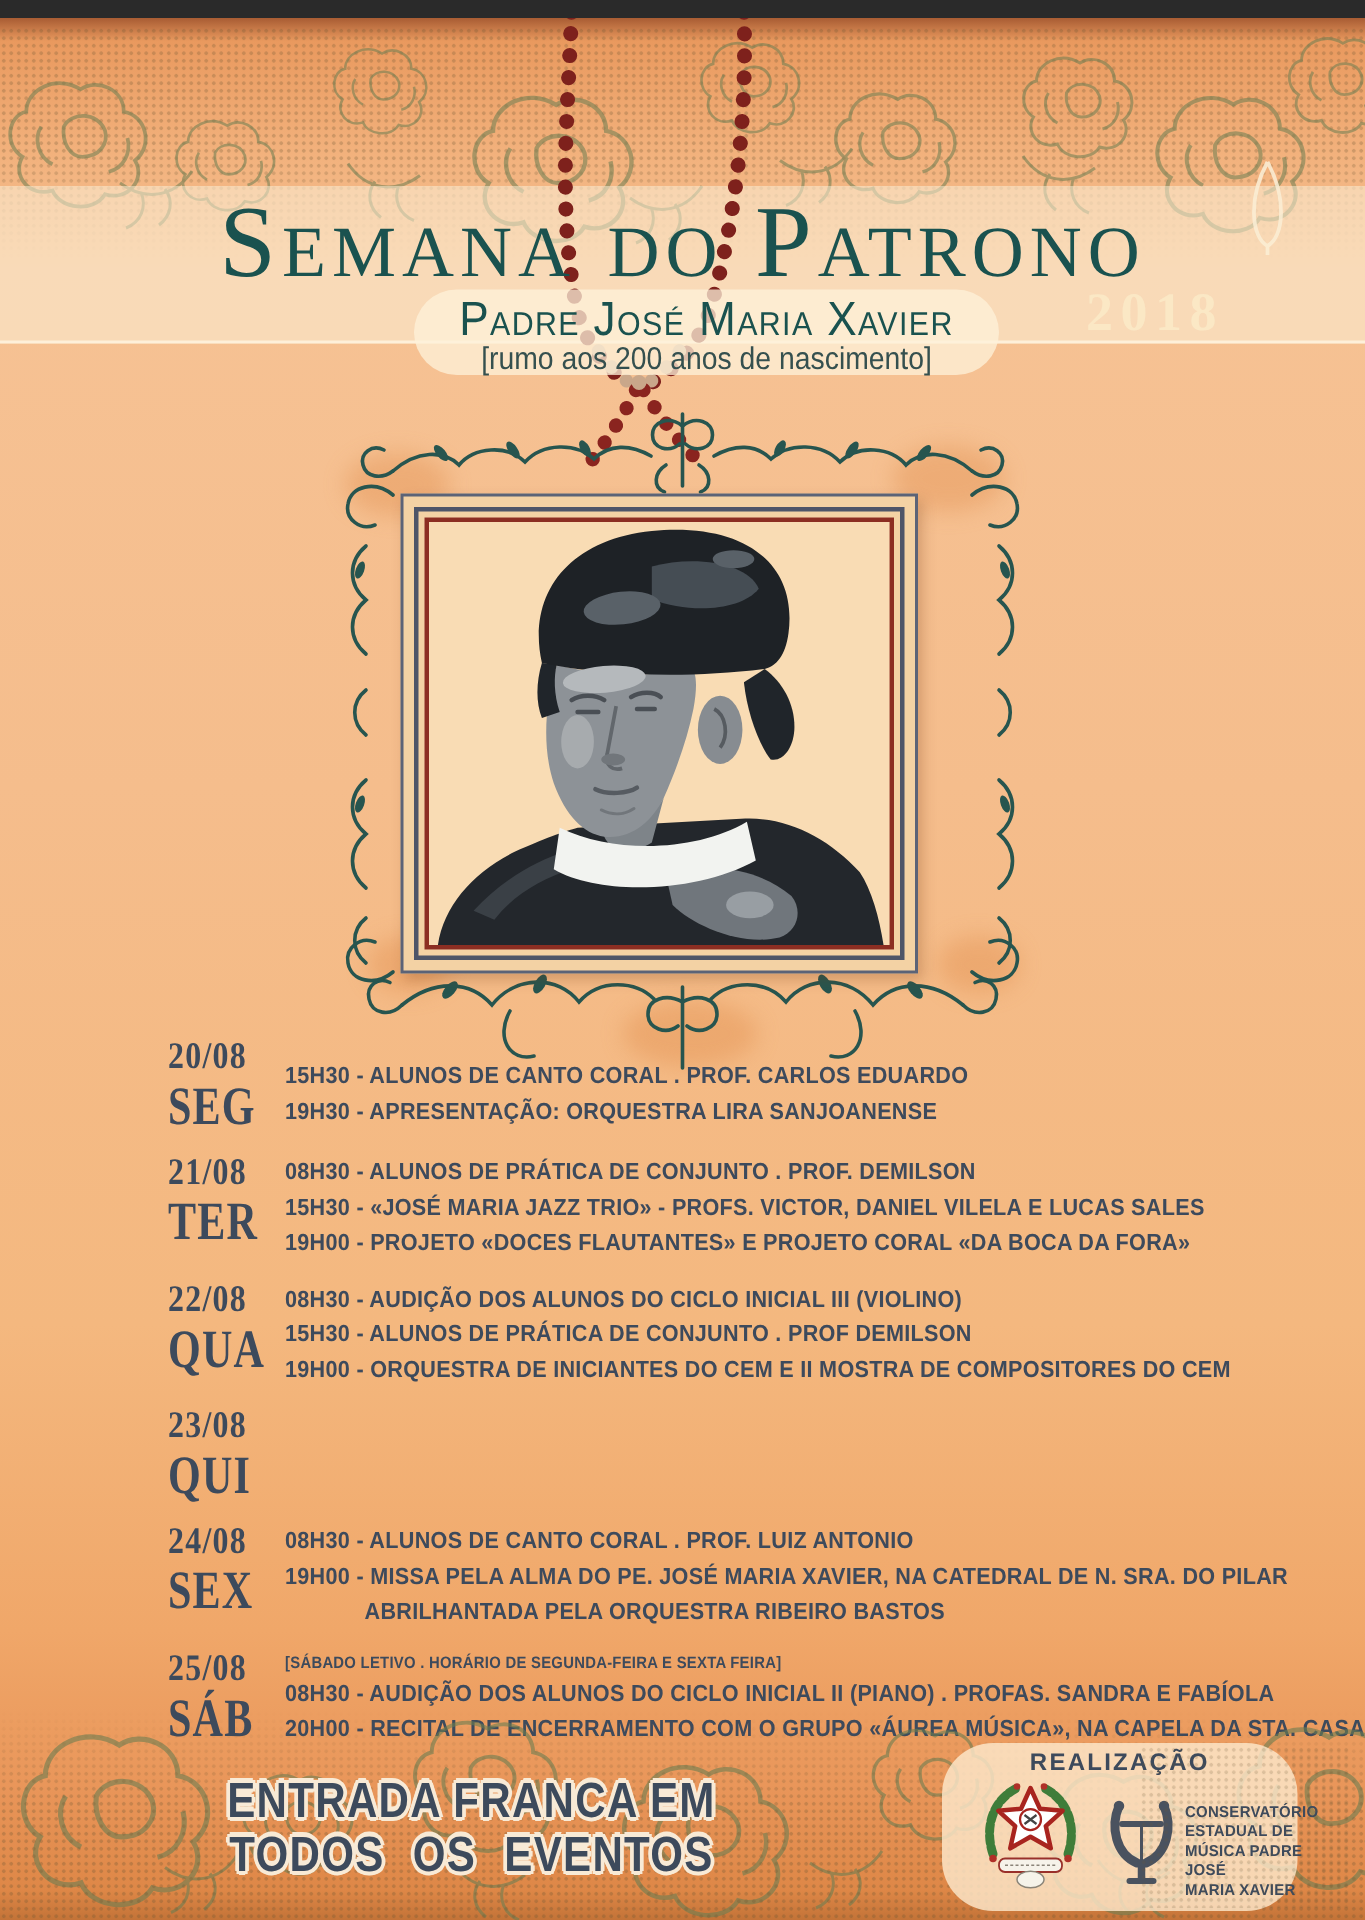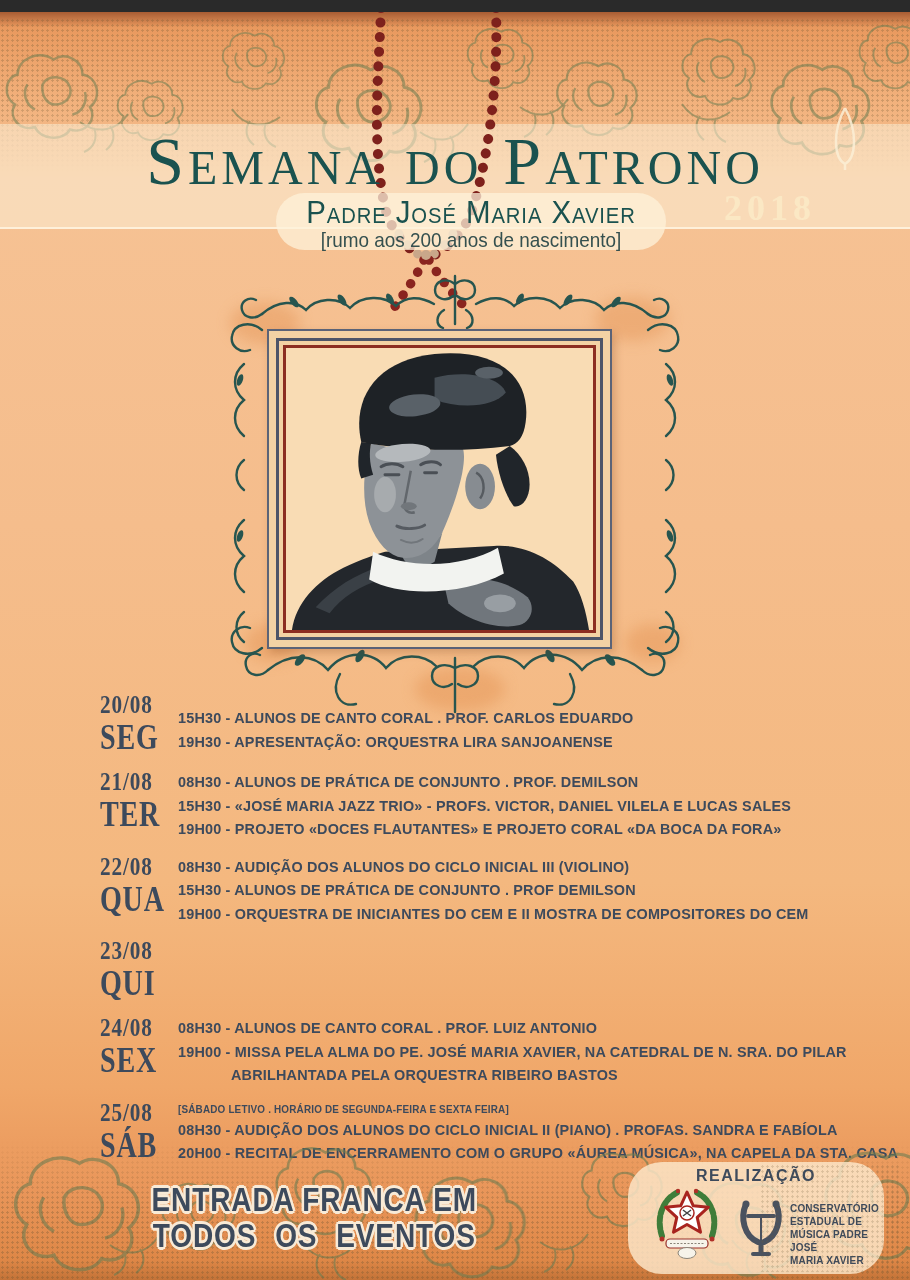--- a/index.html
+++ b/index.html
@@ -41,41 +41,41 @@
     transform:scaleX(.9);transform-origin:center top;}
   .ornaments{position:absolute;left:0;top:0;pointer-events:none;}
   .frame{position:absolute;left:267px;top:317px;width:345px;height:320px;box-sizing:border-box;
     border:2px solid #5b6377;background:#f3d2a4;padding:7px;
     box-shadow:3px 4px 8px rgba(120,60,20,.25);}
   .frame-mid{width:100%;height:100%;box-sizing:border-box;border:3px solid #4d5568;
     padding:4px;background:#f3d2a4;}
   .frame-inner{width:100%;height:100%;box-sizing:border-box;border:3px solid #8c2e22;
     background:#f9dcb4;overflow:hidden;}
   .portrait{display:block;width:100%;height:100%;}
-  .schedule{position:absolute;left:100px;top:680px;width:760px;color:#3d4a5c;}
+  .schedule{position:absolute;left:112px;top:680px;width:760px;color:#3d4a5c;}
   .day-block{display:flex;margin-bottom:13px;}
   .day-label{width:78px;flex:none;}
   .day-date{font-family:"Liberation Serif",serif;font-weight:bold;font-size:25px;
     line-height:26px;letter-spacing:1px;transform:scaleX(.85);transform-origin:left top;}
   .day-name{font-family:"Liberation Serif",serif;font-weight:bold;font-size:36px;
     line-height:38px;letter-spacing:1px;transform:scaleX(.78);transform-origin:left top;}
   .day-events{flex:1;padding-top:1px;}
   .day-events.few{padding-top:14px;}
   .event-line{font-weight:bold;font-size:15.5px;line-height:23.5px;letter-spacing:.2px;
     transform:scaleX(.93);transform-origin:left top;white-space:nowrap;}
   .event-line.cont{padding-left:57px;}
   .day-note{font-weight:bold;font-size:11px;line-height:17px;letter-spacing:.2px;
     transform:scaleX(.9);transform-origin:left top;white-space:nowrap;}
   .free-entry{position:absolute;left:146px;top:1170px;width:396px;text-align:center;
     color:#3d4a5c;font-weight:bold;font-size:33px;line-height:36px;letter-spacing:1px;
     transform:scaleX(.85);transform-origin:left top;
     text-shadow:-2px -2px 0 #f8ead6,2px -2px 0 #f8ead6,-2px 2px 0 #f8ead6,2px 2px 0 #f8ead6,
       -3px 0 0 #f8ead6,3px 0 0 #f8ead6,0 -3px 0 #f8ead6,0 3px 0 #f8ead6;}
   .free-entry .line2{word-spacing:12px;}
-  .realization-panel{position:absolute;left:628px;top:1150px;width:256px;height:112px;
+  .realization-panel{position:absolute;left:628px;top:1150px;width:237px;height:112px;
     background:rgba(252,232,203,.82);border-radius:34px;}
   .realization-label{position:absolute;left:0;top:5px;width:100%;text-align:center;
     font-weight:bold;font-size:16px;letter-spacing:1.5px;color:#3d4a5c;}
   .arms{position:absolute;left:24px;top:22px;}
   .lyre{position:absolute;left:110px;top:38px;}
   .org-lines{position:absolute;left:162px;top:40px;font-weight:bold;font-size:10.5px;
     line-height:13px;color:#3d4a5c;letter-spacing:.2px;transform:scaleX(.95);
     transform-origin:left top;}
 </style>
 </head>

